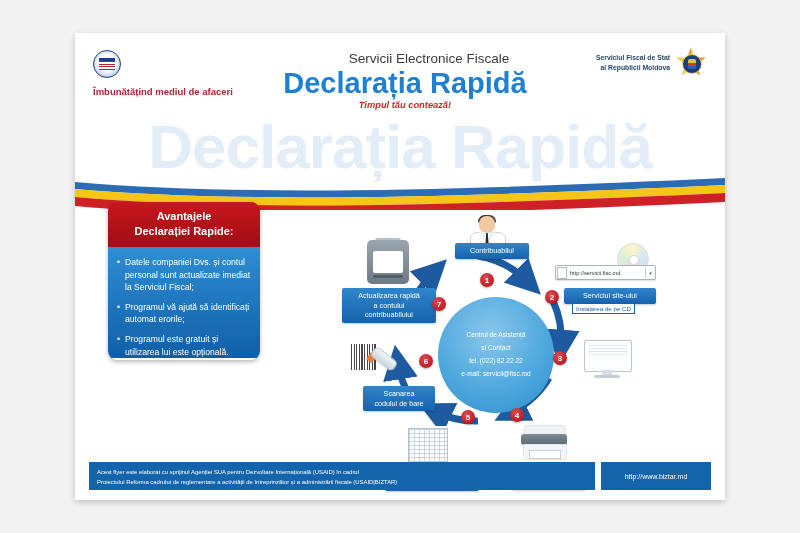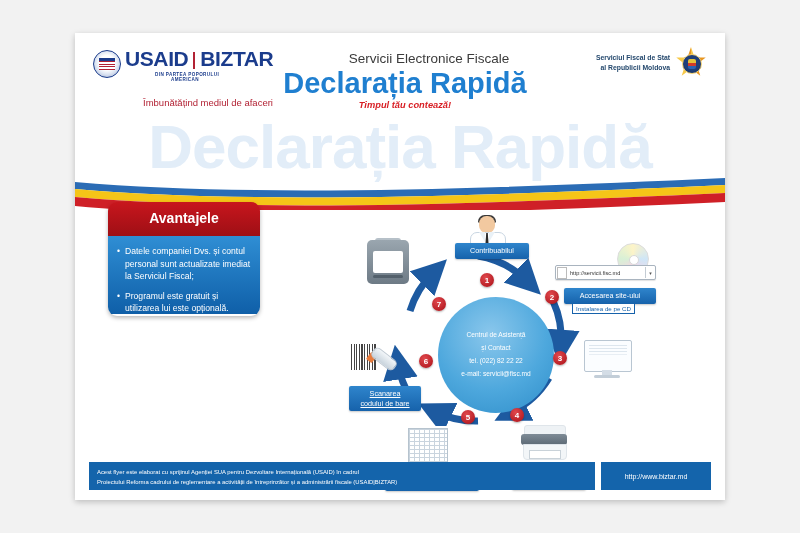--- a/index.html
+++ b/index.html
@@ -34,21 +34,21 @@
   .usaid-seal:after{
     content:"";position:absolute;left:5px;top:7px;width:16px;height:9px;
     background:repeating-linear-gradient(to bottom,#b22234 0 1.3px,#ffffff 1.3px 2.6px);
     border-top:3px solid #1b3c8c;
   }
   .usaid-word{font-size:21px;font-weight:bold;color:#1b3c8c;line-height:1;letter-spacing:-.4px;}
   .usaid-bar{display:inline-block;width:2px;height:17px;background:#b22234;margin:0 5px;vertical-align:-3px;}
   .usaid-biztar{font-size:21px;font-weight:bold;color:#1b3c8c;letter-spacing:-.4px;}
   .usaid-sub{font-size:4.6px;color:#1b3c8c;font-weight:bold;letter-spacing:.4px;margin-left:30px;margin-top:1px;}
   .usaid-sub2{font-size:4.6px;color:#1b3c8c;font-weight:bold;letter-spacing:.4px;margin-left:46px;}
-  .usaid-tag{font-size:9.5px;font-weight:normal;color:#b22234;margin-top:15px;text-align:center;}
+  .usaid-tag{font-size:9.5px;font-weight:bold;color:#b22234;margin-top:8px;}
 
   .title-block{position:absolute;left:165px;top:18px;width:330px;text-align:center;}
   .t-small{font-size:13.5px;color:#3b3b3b;padding-left:48px;}
   .t-main{font-size:29px;font-weight:bold;color:#1f7fd0;line-height:1.12;margin-top:1px;}
   .t-red1,.t-red2{font-size:9.3px;font-weight:bold;font-style:italic;color:#d81e24;line-height:1.35;}
   .t-red1{margin-top:4px;}
 
   .sfs{position:absolute;right:18px;top:14px;display:flex;align-items:center;}
   .sfs-text{font-size:6.8px;font-weight:bold;color:#24486d;text-align:right;line-height:1.45;margin-right:5px;}
   .sfs-emblem{position:relative;width:32px;height:32px;}
@@ -75,21 +75,21 @@
   .wave svg{display:block;}
 
   
   .adv{
     position:absolute;left:33px;top:169px;width:152px;
     border-radius:9px;overflow:hidden;
     box-shadow:0 2px 4px rgba(0,0,0,.28);
   }
   .adv-head{
     background:linear-gradient(to bottom,#c8161d,#9e0f15);
-    color:#fff;font-size:14px;font-weight:bold;text-align:center;
+    color:#fff;font-size:11px;font-weight:bold;text-align:center;
     padding:7px 6px 8px;line-height:1.38;
   }
   .adv-body{
     background:linear-gradient(to bottom,#2f8ed4,#0f5fa8);
     padding:9px 9px 0 9px;
   }
   .adv-item{
     color:#ffffff;font-size:8.6px;line-height:1.42;margin-bottom:8px;
     padding-left:8px;position:relative;
   }
@@ -209,25 +209,20 @@
 </head>
 <body>
 
 <div class="flyer">
 
   <div class="ghost">Declarația Rapidă</div>
 
   <div class="usaid">
     <div class="usaid-row">
       <div class="usaid-seal"></div>
-      <div>
-        <span class="usaid-word">USAID</span><span class="usaid-bar"></span><span class="usaid-biztar">BIZTAR</span>
-        <div class="usaid-sub">DIN PARTEA POPORULUI</div>
-        <div class="usaid-sub2">AMERICAN</div>
-      </div>
     </div>
     <div class="usaid-tag">Îmbunătățind mediul de afaceri</div>
   </div>
 
   <div class="title-block">
     <div class="t-small">Servicii Electronice Fiscale</div>
     <div class="t-main">Declarația Rapidă</div>
     <div class="t-red2">Timpul tău contează!</div>
   </div>
 
@@ -246,23 +241,25 @@
     <svg width="650" height="34" viewBox="0 0 650 34">
       <path d="M0,6 C180,22 430,12 650,2 L650,9 C430,19 180,29 0,13 Z" fill="#2b6cb5"></path>
       <path d="M0,13 C180,29 430,19 650,9 L650,17 C430,27 180,37 0,21 Z" fill="#f5c518"></path>
       <path d="M0,21 C180,37 430,27 650,17 L650,26 C430,36 180,46 0,30 Z" fill="#cf2027"></path>
     </svg>
   </div>
 
   <div class="adv">
     <div class="adv-head">
       <div>Avantajele</div>
+      <div>Declarației Rapide:</div>
     </div>
     <div class="adv-body">
       <div class="adv-item">Datele companiei Dvs. și contul personal sunt actualizate imediat la Serviciul Fiscal;</div>
+      <div class="adv-item">Programul vă ajută să identificați automat erorile;</div>
       <div class="adv-item">Programul este gratuit și utilizarea lui este opțională.</div>
     </div>
   </div>
 
   <div class="diagram">
 
     <svg width="460" height="300" style="position:absolute;left:0;top:0;">
       <defs>
         <marker id="ah" markerWidth="5" markerHeight="5" refX="2.2" refY="2.5" orient="auto">
           <path d="M0,0 L5,2.5 L0,5 z" fill="#1d5aa0"></path>
@@ -299,21 +296,21 @@
     <div class="num" style="left:215px;top:80px;">1</div>
 
     <div class="icon-box" style="left:352px;top:50px;">
       <div class="cd"></div>
     </div>
     <div class="urlbar" style="position:absolute;left:290px;top:72px;">
       <span class="pg"></span>
       <span>http://servicii.fisc.md</span>
       <span class="cv">▾</span>
     </div>
-    <div class="lbl" style="left:299px;top:95px;width:82px;">Accesarea site-ului</div>
+    <div class="lbl" style="left:299px;top:95px;width:82px;">Serviciul site-ului</div>
     <div class="num" style="left:280px;top:97px;">2</div>
     <div class="lbl-sub" style="left:307px;top:110px;">Instalarea de pe CD</div>
 
     <div class="icon-box" style="left:319px;top:147px;">
       <div class="mon">
         <div class="mon-s">
             <div class="mon-t"></div>
           </div>
         <div class="mon-n"></div>
         <div class="mon-f"></div>
@@ -342,32 +339,35 @@
 la Inspectoratul Fiscal</div>
     <div class="num" style="left:196px;top:217px;">5</div>
 
     <div class="icon-box" style="left:84px;top:150px;">
       <div class="scn">
         <div class="scn-code"></div>
         <div class="scn-tip"></div>
         <div class="scn-gun"></div>
       </div>
     </div>
-    <div class="lbl" style="left:84px;top:193px;width:62px;text-decoration:underline;">Scanarea
+    <div class="lbl" style="left:98px;top:193px;width:62px;">Scanarea
 codului de bare</div>
     <div class="num" style="left:154px;top:161px;">6</div>
 
     <div class="icon-box" style="left:100px;top:45px;">
       <div class="cab">
         <div class="cab-top"></div>
         <div class="cab-b"></div>
         <div class="cab-slot"></div>
         <div class="cab-line"></div>
       </div>
     </div>
+    <div class="lbl" style="left:77px;top:95px;width:84px;">Actualizarea rapidă
+a contului
+contribuabilului</div>
     <div class="num" style="left:167px;top:104px;">7</div>
 
   </div>
 
   <div class="foot">
     <div class="foot-l">
       <div>Acest flyer este elaborat cu sprijinul Agenției SUA pentru Dezvoltare Internațională (USAID) în cadrul</div>
       <div>Proiectului Reforma cadrului de reglementare a activității de întreprinzător și a administrării fiscale (USAID|BIZTAR)</div>
     </div>
     <div class="foot-r">http://www.biztar.md</div>

